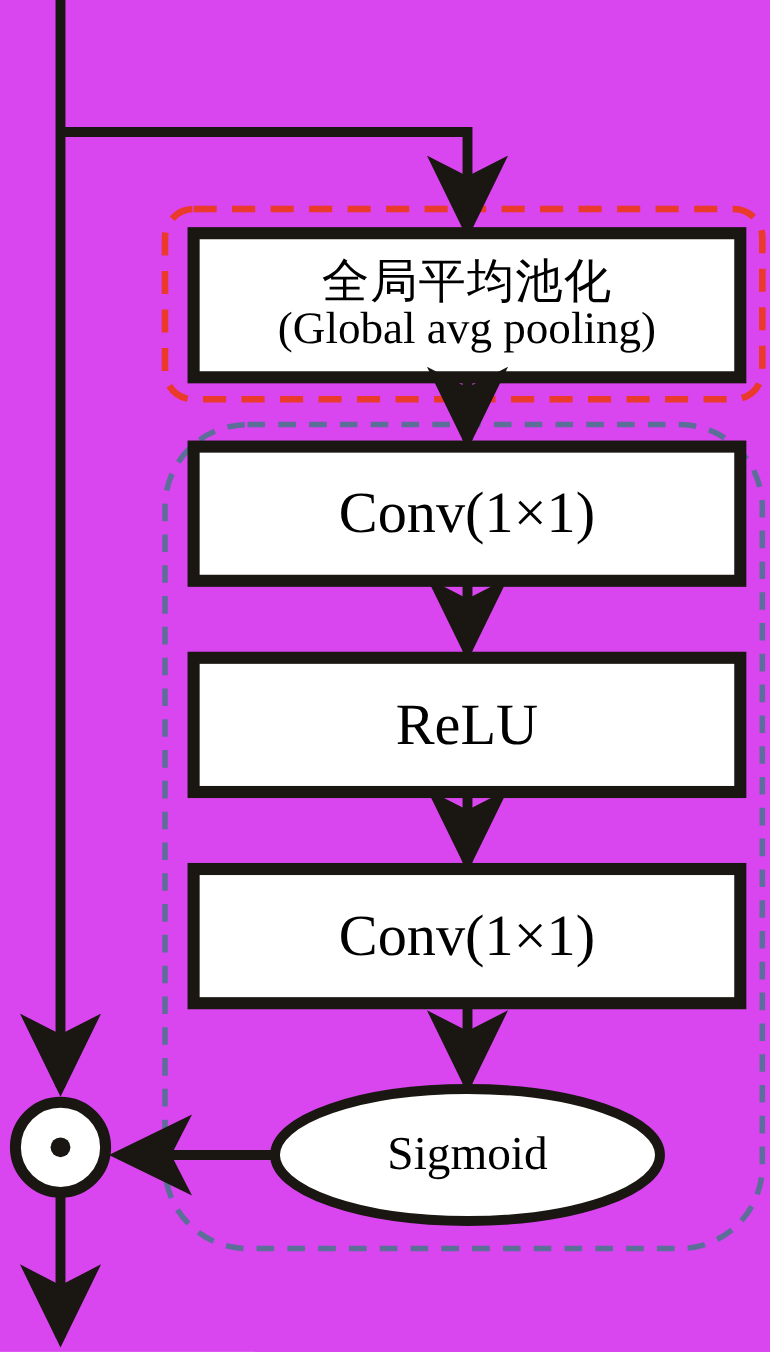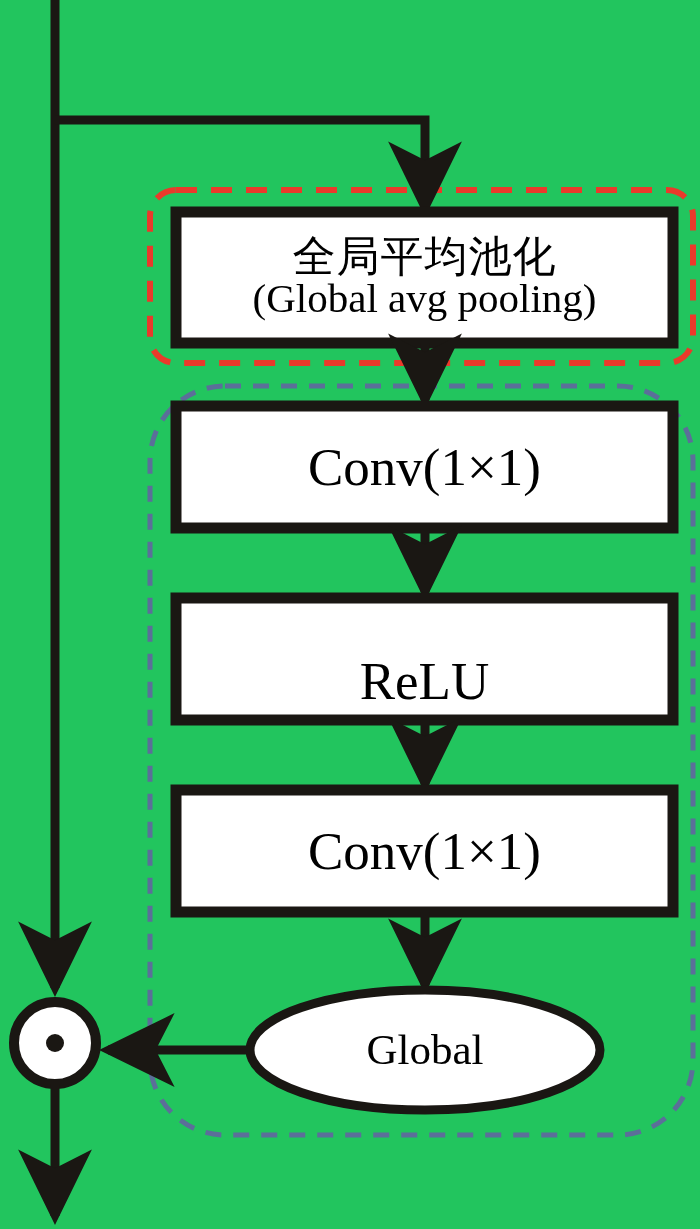--- a/index.html
+++ b/index.html
@@ -8,21 +8,21 @@
     padding: 0;
     background: #ffffff;
   }
   body {
     font-family: "Liberation Serif", "DejaVu Serif", serif;
   }
   #diagram-root {
     position: relative;
     width: 700px;
     height: 1229px;
-    background: #22c55e;
+    background: #d946ef;
     overflow: hidden;
   }
   #diagram-svg {
     position: absolute;
     left: 0;
     top: 0;
     width: 700px;
     height: 1229px;
   }
   
@@ -53,21 +53,21 @@
     font-size: 41px;
     margin-top: -1px;
   }
   .box-label {
     left: 176px;
     width: 497px;
     height: 122px;
     font-size: 53px;
   }
   .box-label.conv1 { top: 406px; }
-  .box-label.relu  { top: 620px; }
+  .box-label.relu  { top: 598px; }
   .box-label.conv2 { top: 790px; }
   .ellipse-label {
     left: 250px;
     top: 990px;
     width: 350px;
     height: 120px;
     font-size: 43px;
   }
 </style>
 </head>
@@ -123,15 +123,15 @@
     <span class="ln-cjk">全局平均池化</span>
     <span class="ln-en">(Global avg pooling)</span>
   </div>
 
   <div class="node-label box-label conv1">Conv(1×1)</div>
 
   <div class="node-label box-label relu">ReLU</div>
 
   <div class="node-label box-label conv2">Conv(1×1)</div>
 
-  <div class="node-label ellipse-label">Global</div>
+  <div class="node-label ellipse-label">Sigmoid</div>
 
 </div>
 
 </body></html>

